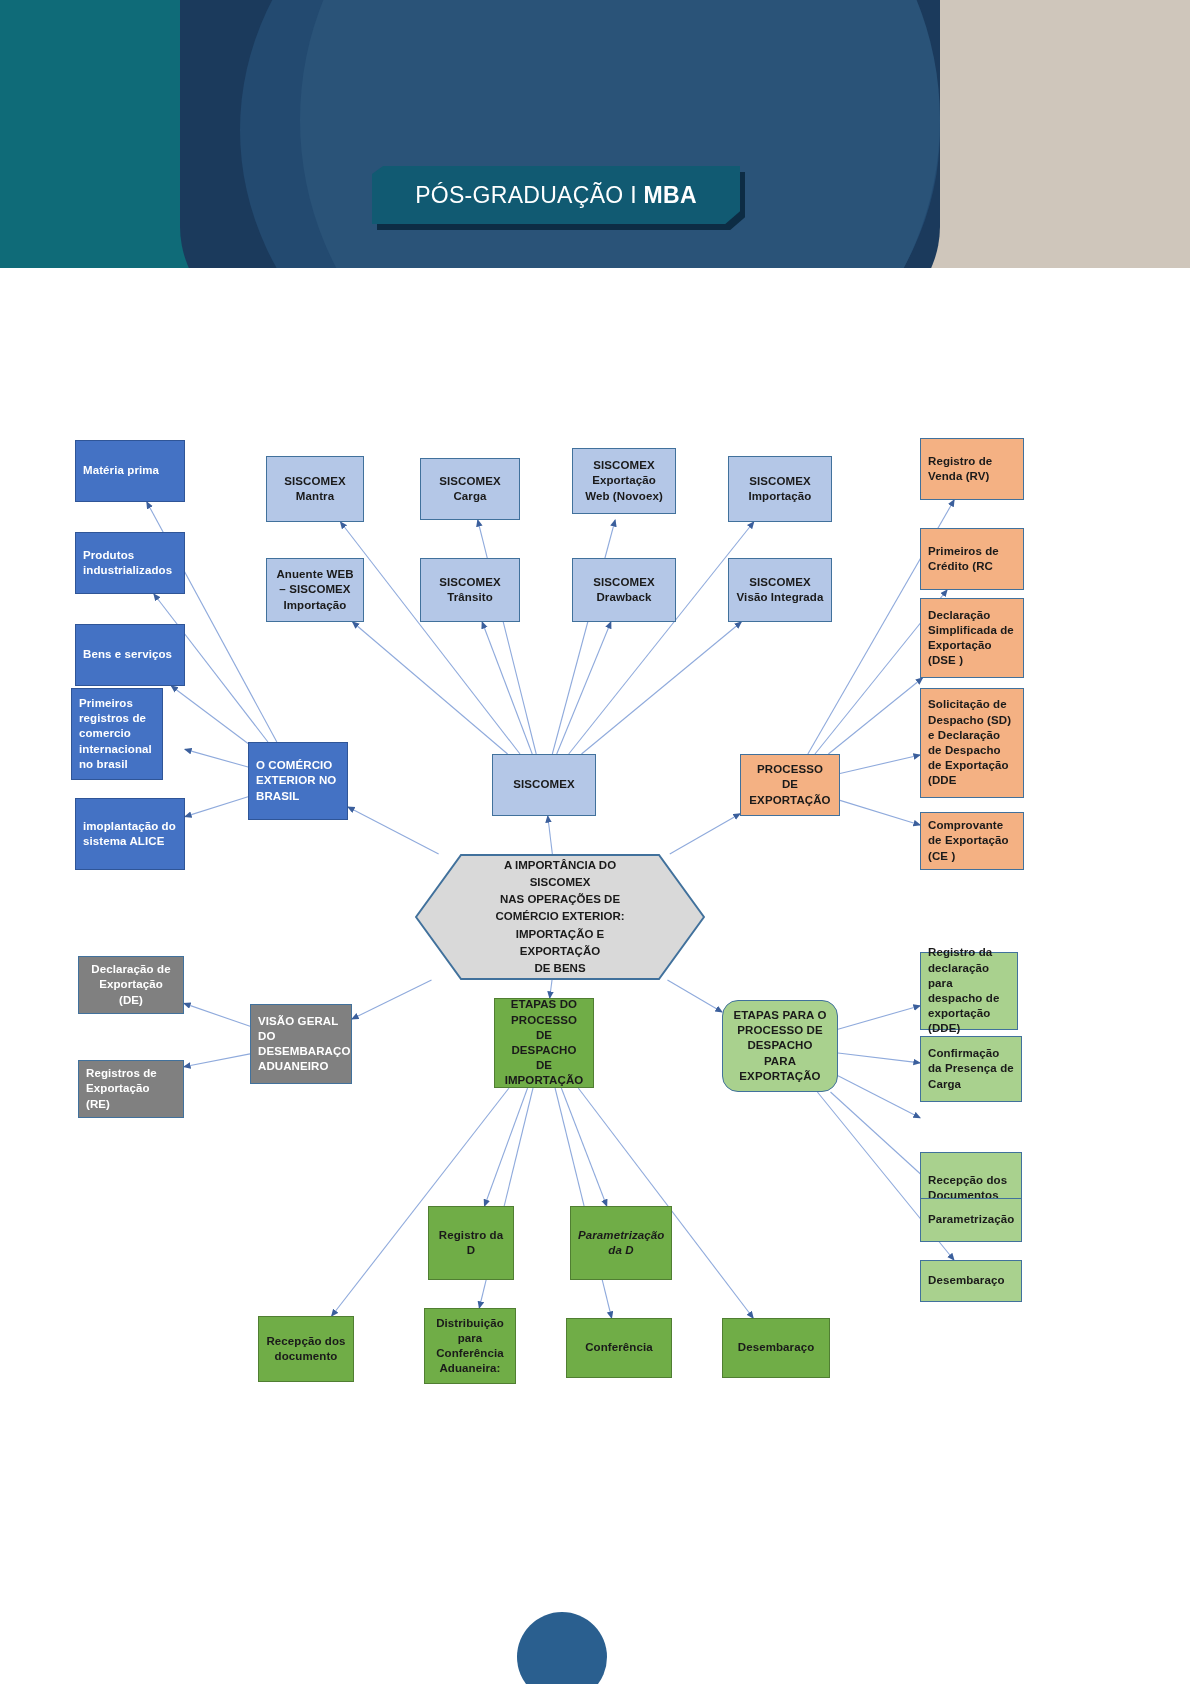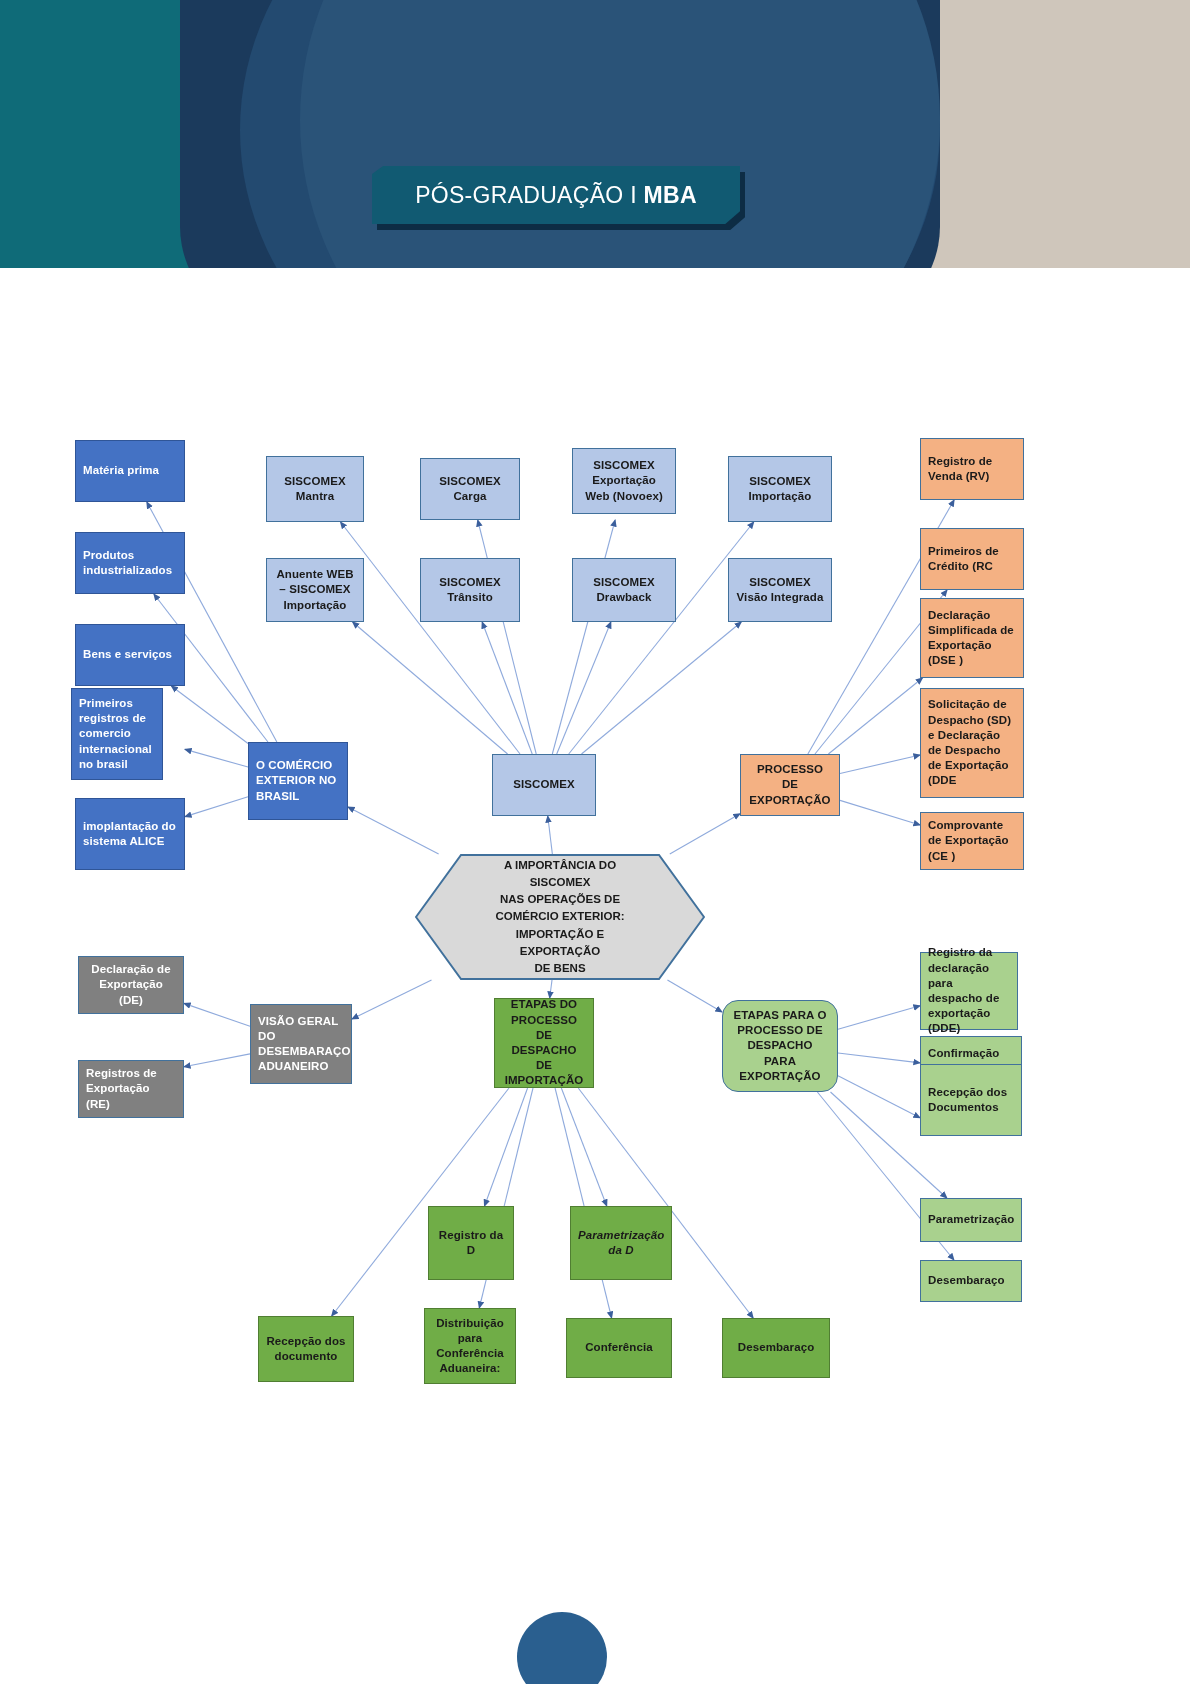--- a/index.html
+++ b/index.html
@@ -217,21 +217,21 @@
       </div>
       <div class="node green-light ctr" style="left: 722px; top: 732px; width: 116px; height: 92px; border-radius: 16px;">
         <span class="lbl">ETAPAS PARA O PROCESSO DE DESPACHO PARA EXPORTAÇÃO</span>
       </div>
       <div class="node green-light" style="left: 920px; top: 684px; width: 98px; height: 78px;">
         <span class="lbl">Registro da declaração para despacho de exportação (DDE)</span>
       </div>
       <div class="node green-light" style="left: 920px; top: 768px; width: 102px; height: 66px;">
         <span class="lbl">Confirmação da Presença de Carga</span>
       </div>
-      <div class="node green-light" style="left: 920px; top: 796px; width: 102px; height: 72px;">
+      <div class="node green-light" style="left: 920px; top: 884px; width: 102px; height: 72px;">
         <span class="lbl">Recepção dos Documentos</span>
       </div>
       <div class="node green-light" style="left: 920px; top: 930px; width: 102px; height: 44px;">
         <span class="lbl">Parametrização</span>
       </div>
       <div class="node green-light" style="left: 920px; top: 992px; width: 102px; height: 42px;">
         <span class="lbl">Desembaraço</span>
       </div>
       <div class="node green ctr" style="left: 428px; top: 938px; width: 86px; height: 74px;">
         <span class="lbl">Registro da D</span>

